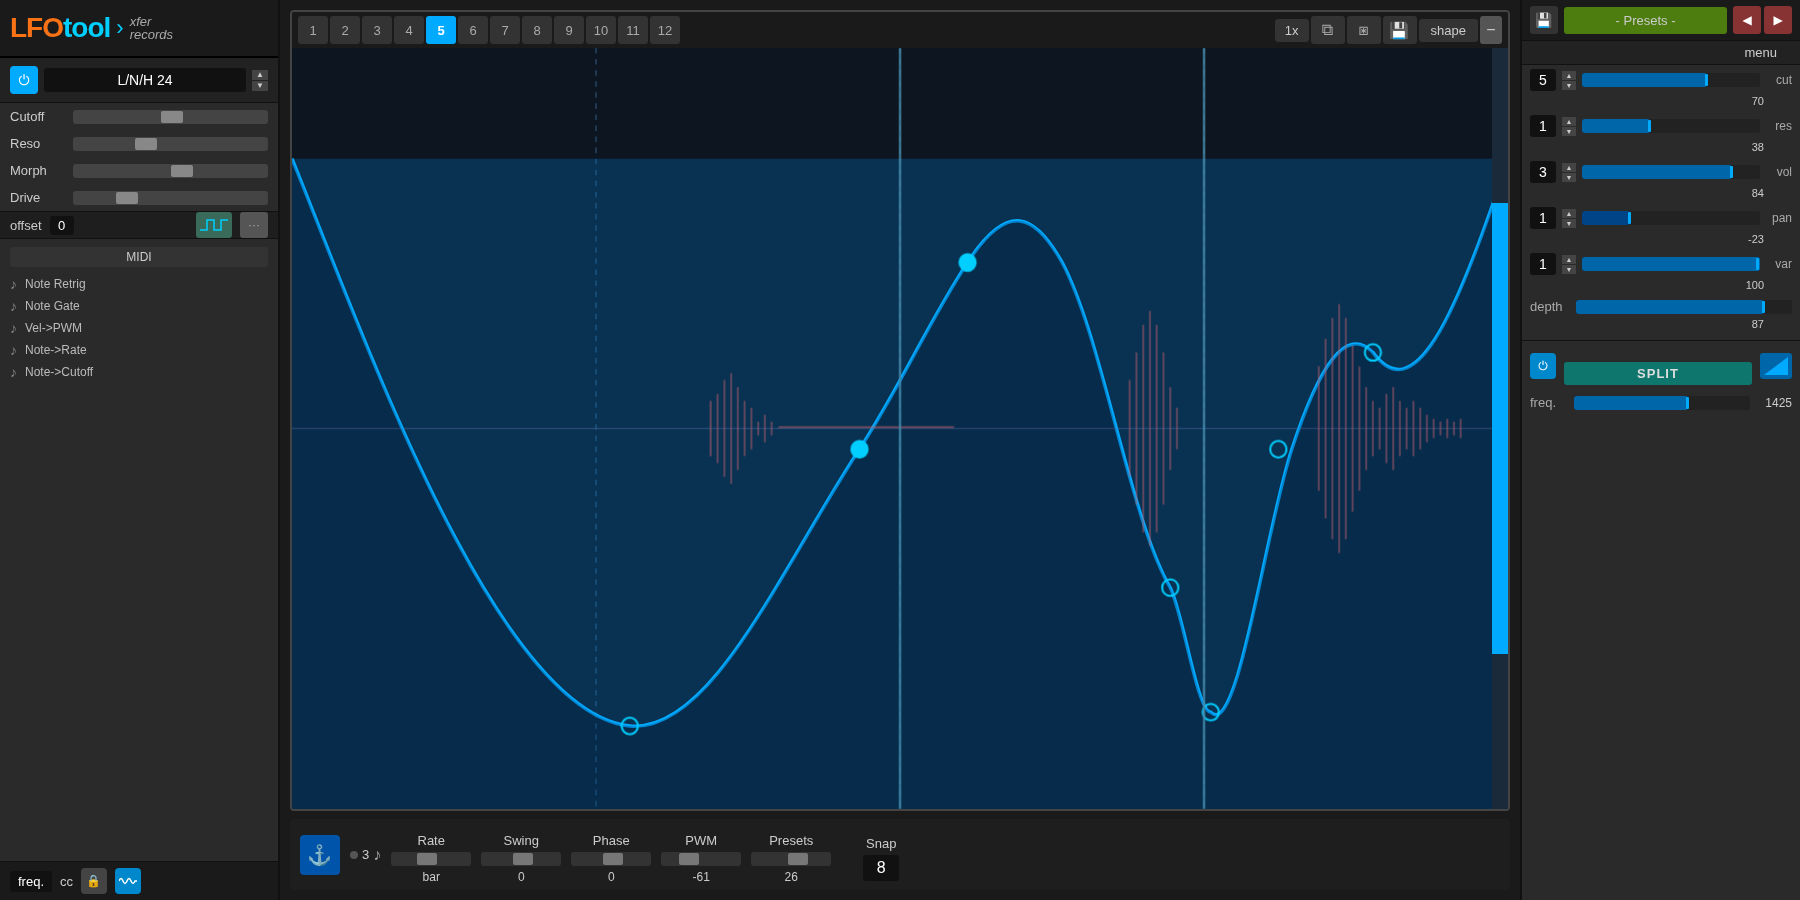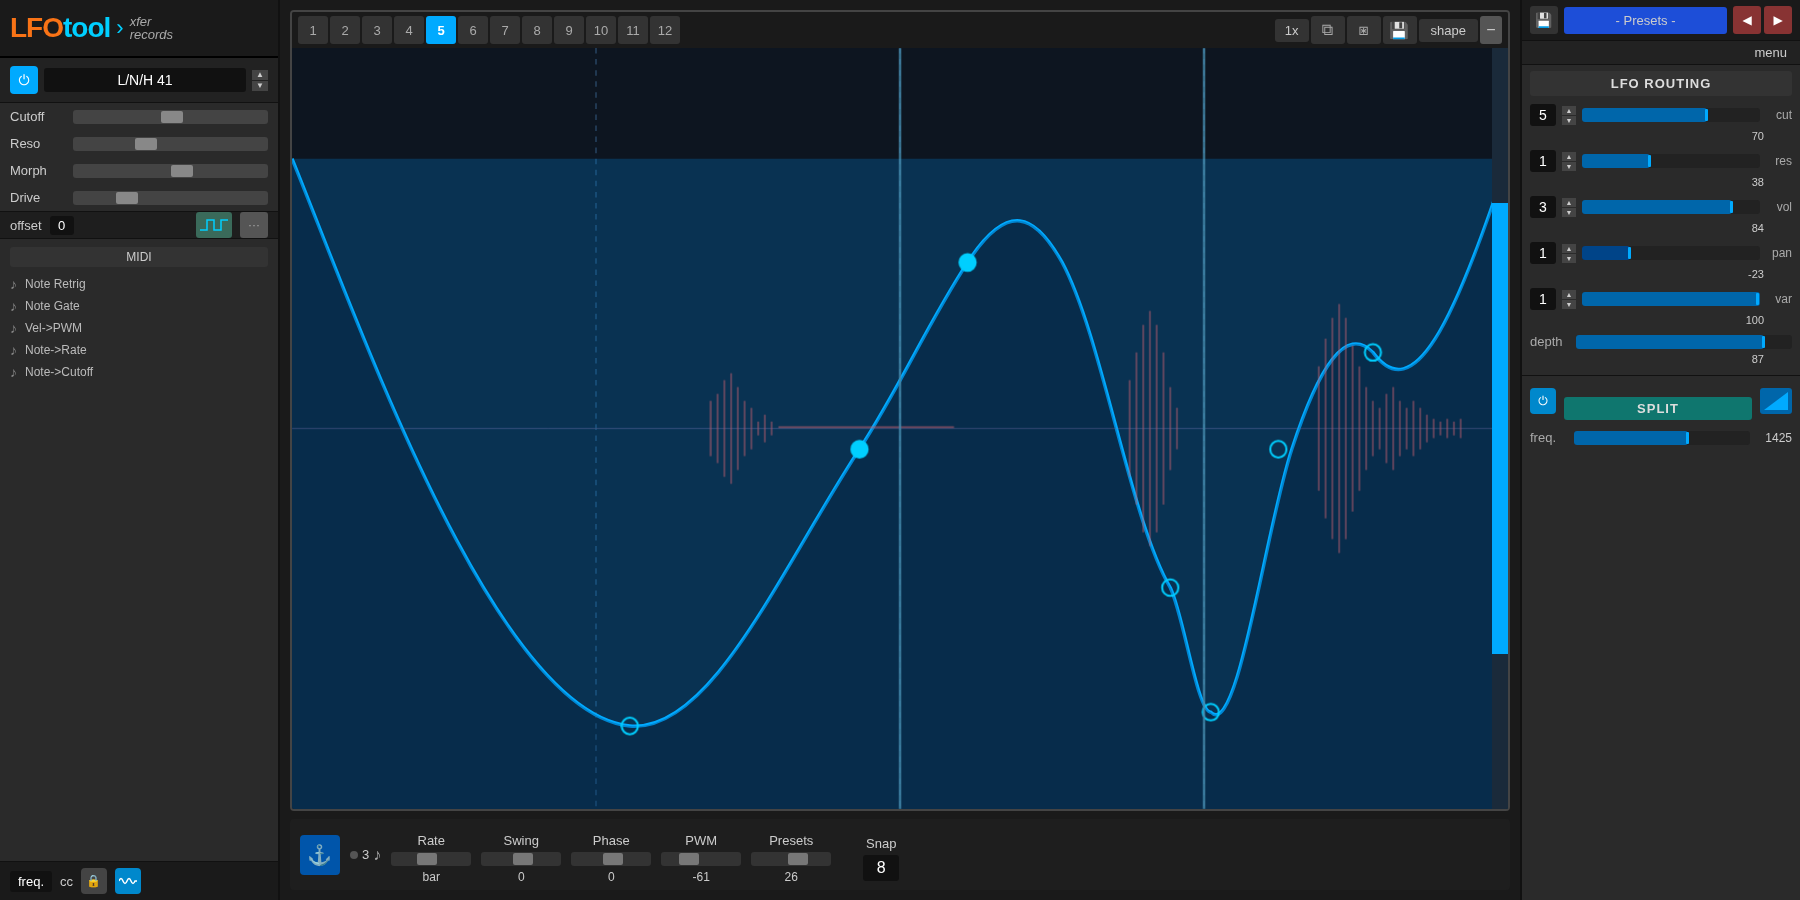--- a/index.html
+++ b/index.html
@@ -506,21 +506,21 @@
       display: flex;
       align-items: center;
       justify-content: center;
       cursor: pointer;
       color: #aaa;
       font-size: 14px;
     }
 
     .presets-btn {
       flex: 1;
-      background: #1d4ed8;
+      background: #4d7c0f;
       color: #ccc;
       padding: 6px;
       border-radius: 3px;
       text-align: center;
       font-size: 13px;
       cursor: pointer;
     }
 
     .presets-nav {
       display: flex;
@@ -539,21 +539,21 @@
       color: #fff;
     }
 
     .presets-nav-btn.prev { background: #883333; }
     .presets-nav-btn.next { background: #883333; }
 
     .menu-row {
       display: flex;
       align-items: center;
       justify-content: flex-end;
-      padding: 4px 13px;
+      padding: 4px 23px;
       background: #222;
       border-bottom: 1px solid #111;
     }
 
     .menu-label {
       color: #ccc;
       font-size: 13px;
       cursor: pointer;
     }
 
@@ -801,21 +801,21 @@
     <span class="logo-tool">tool</span>
     <span class="logo-chevron">›</span>
     <div style="display:flex;flex-direction:column;line-height:1">
       <span class="logo-xfer">xfer</span>
       <span class="logo-xfer">records</span>
     </div>
   </div>
 
   <div class="filter-selector">
     <div class="power-btn">⏻</div>
-    <div class="filter-name">L/N/H 41</div>
+    <div class="filter-name">L/N/H 24</div>
     <div class="filter-arrows">
       <div class="filter-arrow">▲</div>
       <div class="filter-arrow">▼</div>
     </div>
   </div>
 
   <div class="param-row">
     <span class="param-label">Cutoff</span>
     <div class="param-slider-track">
       <div class="param-slider-thumb" style="left:45%;"></div>
@@ -1066,21 +1066,20 @@
     <div class="presets-nav">
       <div class="presets-nav-btn prev">◀</div>
       <div class="presets-nav-btn next">▶</div>
     </div>
   </div>
 
   <div class="menu-row">
     <span class="menu-label">menu</span>
   </div>
 
-  <div class="section-header">LFO ROUTING</div>
 
   <div class="routing-row">
     <div class="routing-num">5</div>
     <div class="routing-arrows">
       <div class="routing-arrow">▲</div>
       <div class="routing-arrow">▼</div>
     </div>
     <div class="routing-slider-track">
       <div class="routing-slider-fill" style="width:70%;"></div>
       <div class="routing-slider-thumb" style="left:calc(70% - 2px);"></div>

